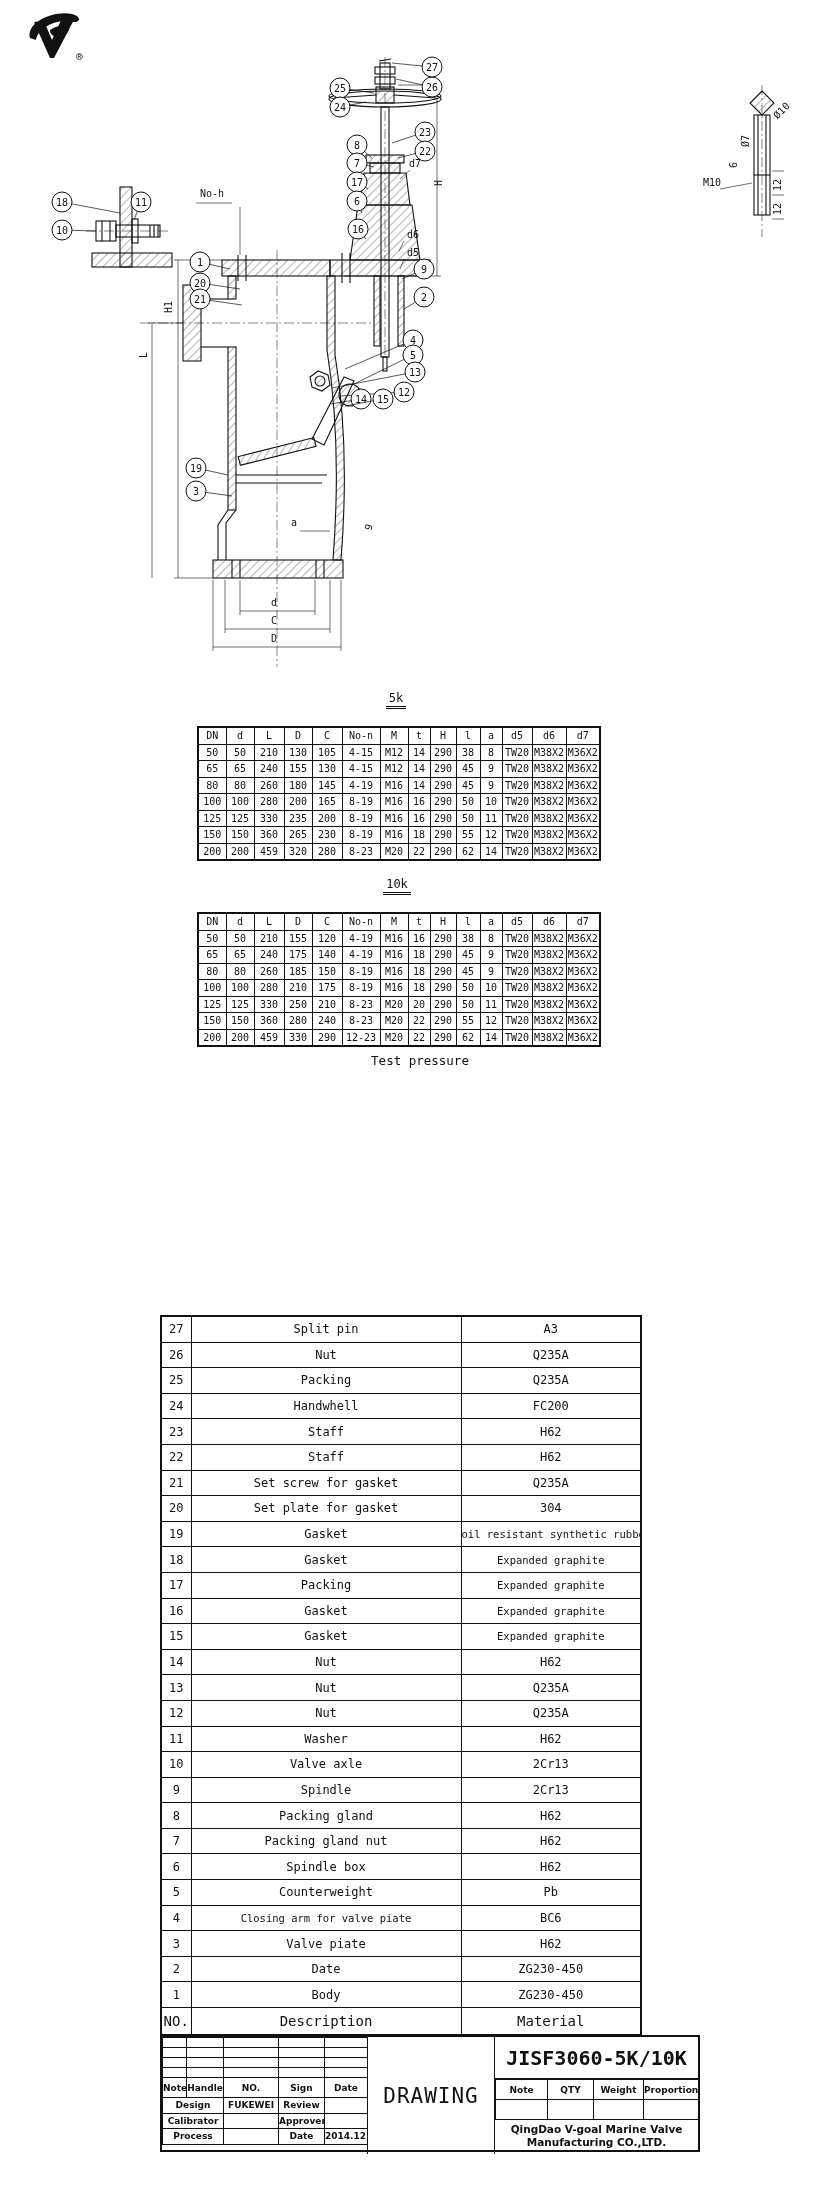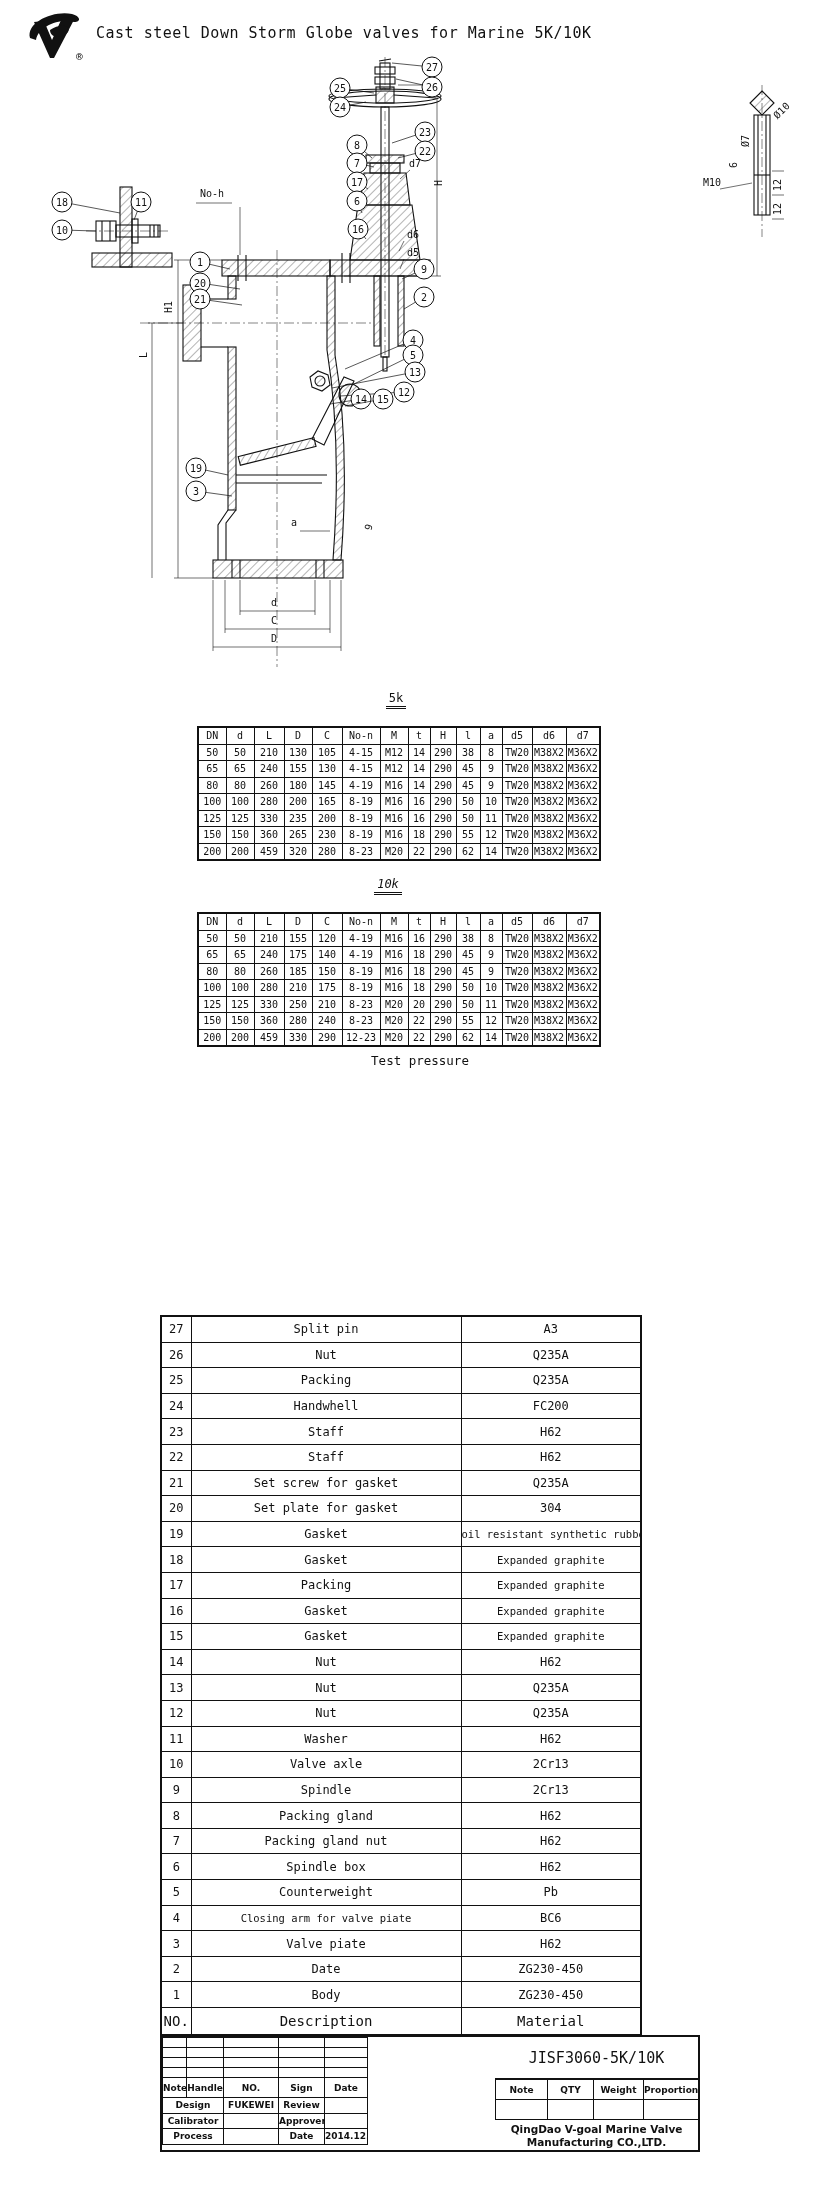--- a/index.html
+++ b/index.html
@@ -38,38 +38,37 @@
   .tb-left{position:absolute;left:0;top:0;width:205px;height:117px;}
   table.rev{border-collapse:collapse;table-layout:fixed;width:205px;}
   table.rev td{border:1px solid #111;height:10px;padding:0;text-align:center;white-space:nowrap;overflow:hidden;}
   table.rev tr.hdr td{height:20px;}
   table.rev tr.info td{height:15.6px;}
   .tb-center{position:absolute;left:205px;top:0;width:128px;height:117px;border-left:1.5px solid #111;
              border-right:1.5px solid #111;display:flex;align-items:center;justify-content:center;}
   .tb-center .big{font-size:21px;font-weight:normal;font-family:"DejaVu Sans Mono",monospace;letter-spacing:1px;}
   .tb-right{position:absolute;left:333px;top:0;width:203px;height:117px;}
   .tb-model{height:42px;border-bottom:1.5px solid #111;display:flex;align-items:center;justify-content:center;
-            font-family:"DejaVu Sans Mono",monospace;font-size:15px;font-weight:normal;}
+            font-family:"DejaVu Sans Mono",monospace;font-size:20px;font-weight:bold;}
   table.qty{border-collapse:collapse;table-layout:fixed;width:203px;}
   table.qty td{border:1px solid #111;height:20px;text-align:center;padding:0;}
   .tb-company{height:31px;display:flex;flex-direction:column;align-items:center;justify-content:center;
               font-size:10.5px;line-height:13px;}
 </style>
 </head>
 <body>
 
 <div class="page">
 
   <svg class="logo" viewBox="0 0 66 60">
     <path d="M6,30 C2,14 30,2 48,6 C56,8 58,14 50,14 C36,10 14,18 12,32 Z" fill="#111"></path>
     <path d="M10,14 L26,50 L30,50 L52,8 L38,10 L28,32 L20,13 Z" fill="#111"></path>
     <path d="M26,22 C34,16 48,16 44,24 C38,32 26,30 26,22 Z" fill="#111"></path>
     <text x="52" y="52" font-size="11" fill="#111">®</text>
   </svg>
-  <div class="hdr-title">Cast steel Down Storm Globe valves for Marine 5K/10K</div>
 
   <svg id="drawing-svg" class="drawing" viewBox="0 0 830 620">
     <defs>
       <pattern id="h1" width="6" height="6" patternUnits="userSpaceOnUse" patternTransform="rotate(45)">
         <line x1="0" y1="0" x2="0" y2="6" stroke="#444" stroke-width="0.8"></line>
       </pattern>
     </defs>
 
     <g stroke="#333" stroke-width="0.6" stroke-dasharray="10 3 2 3">
       <line x1="385" y1="2" x2="385" y2="300"></line>
@@ -455,21 +454,21 @@
           <td>290</td>
           <td>62</td>
           <td>14</td>
           <td>TW20</td>
           <td>M38X2</td>
           <td>M36X2</td>
         </tr>
       </tbody>
     </table>
 
-  <div class="tbl-label" style="left:189px;top:862px;font-style:italic;">
+  <div class="tbl-label" style="left:198px;top:862px;">
     <span>10k</span>
   </div>
   <table class="dims" style="left:197px;top:884px;">
       <colgroup>
         <col style="width: 28px;">
         <col style="width: 28px;">
         <col style="width: 30px;">
         <col style="width: 28px;">
         <col style="width: 30px;">
         <col style="width: 38px;">
@@ -828,20 +827,23 @@
         </tr>
         <tr class="info">
           <td colspan="2">Process</td>
           <td></td>
           <td>Date</td>
           <td>2014.12.29</td>
         </tr>
       </tbody>
         </table>
     </div>
+    <div class="tb-center">
+      <span class="big">DRAWING</span>
+    </div>
     <div class="tb-right">
       <div class="tb-model">JISF3060-5K/10K</div>
       <table class="qty">
         <colgroup>
             <col style="width:52px">
             <col style="width:46px">
             <col style="width:50px">
             <col style="width:55px">
           </colgroup>
         <tbody>

